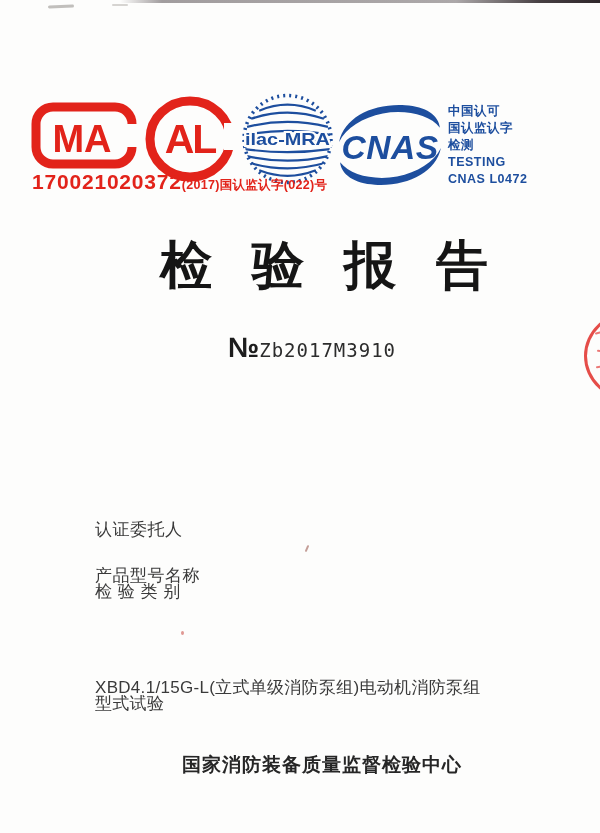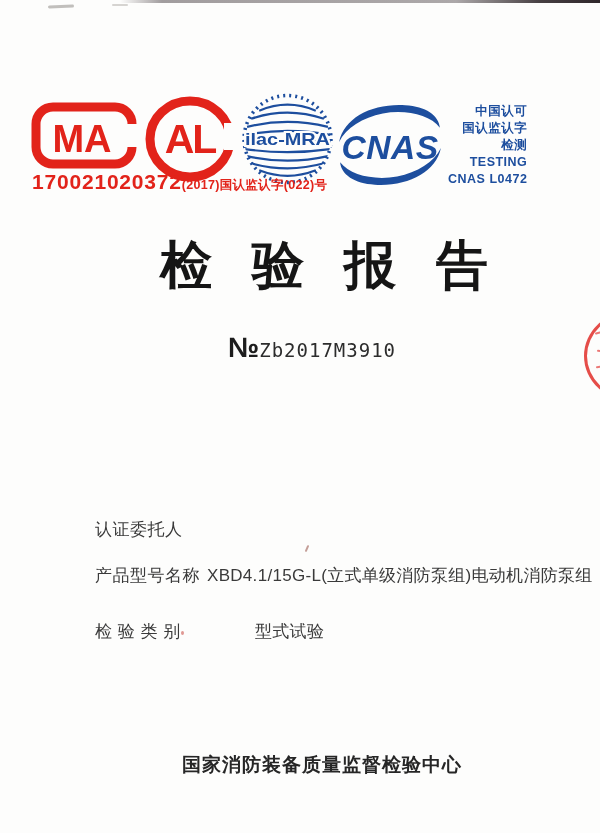--- a/index.html
+++ b/index.html
@@ -18,42 +18,42 @@
   .smudge1{position:absolute;left:48px;top:5px;width:26px;height:3px;background:rgba(120,115,110,.45);border-radius:2px;transform:rotate(-2deg);}
   .smudge2{position:absolute;left:112px;top:4px;width:16px;height:2px;background:rgba(140,135,130,.35);border-radius:2px;}
   .tickmark{position:absolute;left:306px;top:545px;width:2px;height:7px;background:rgba(150,80,70,.55);transform:rotate(24deg);border-radius:1px;}
   .redspeck{position:absolute;left:181px;top:631px;width:3px;height:4px;background:rgba(200,70,60,.55);border-radius:50%;}
   .logo-cma{position:absolute;left:31px;top:102px;width:106px;height:67px;}
   .logo-cal{position:absolute;left:142px;top:94px;width:96px;height:90px;}
   .logo-ilac{position:absolute;left:241px;top:92px;width:93px;height:94px;}
   .logo-cnas{position:absolute;left:334px;top:101px;width:112px;height:88px;}
 
   .cnas-info{position:absolute;left:448px;top:103px;color:#1d4e9e;font-weight:bold;
-    font-size:12.5px;line-height:17px;letter-spacing:.5px;white-space:nowrap;text-align:right;}
+    font-size:12.5px;line-height:17px;letter-spacing:.5px;white-space:nowrap;}
 
   .reg-line{position:absolute;left:32px;top:170px;white-space:nowrap;display:flex;align-items:baseline;}
   .reg-number{color:#e2231a;font-weight:bold;font-size:21px;letter-spacing:.8px;}
   .reg-ref{color:#e2231a;font-weight:bold;font-size:12.5px;letter-spacing:.3px;}
 
   
   .title{position:absolute;left:160px;top:238px;font-size:52px;line-height:54px;
     font-weight:bold;color:#151515;letter-spacing:40px;white-space:nowrap;}
 
   
   .report-no{position:absolute;left:228px;top:332px;display:flex;align-items:baseline;}
   .no-symbol{font-size:28px;font-weight:bold;color:#1d1d1d;}
   .no-value{font-family:"DejaVu Sans Mono", monospace;font-size:19px;color:#2c2c2c;margin-left:0;letter-spacing:1px;}
 
   
-  .field-row{position:absolute;left:95px;display:flex;font-size:17px;color:#3a3a3a;white-space:nowrap;}
+  .field-row{position:absolute;left:95px;display:flex;font-size:17px;color:#3a3a3a;white-space:nowrap;flex-direction:column;}
   .field-row .flabel{width:112px;flex:0 0 112px;letter-spacing:.5px;}
   .field-row .fvalue{letter-spacing:.3px;}
   .row-0{top:518px;}
   .row-1{top:564px;}
-  .row-2{top:620px;gap:48px;}
+  .row-2{top:580px;}
 
   
   .footer{position:absolute;left:0;right:0;top:752px;text-align:center;padding-left:44px;
     font-size:19px;font-weight:600;color:#262626;letter-spacing:1px;}
 
   
   .seal{position:absolute;left:584px;top:311px;width:96px;height:90px;border-radius:50%;
     border:3.5px solid rgba(223,32,28,.8);box-sizing:border-box;}
   .seal .m1,.seal .m2,.seal .m3{position:absolute;background:rgba(223,32,28,.6);border-radius:1px;}
   .seal .m1{left:8px;top:18px;width:6px;height:2px;transform:rotate(-14deg);}

